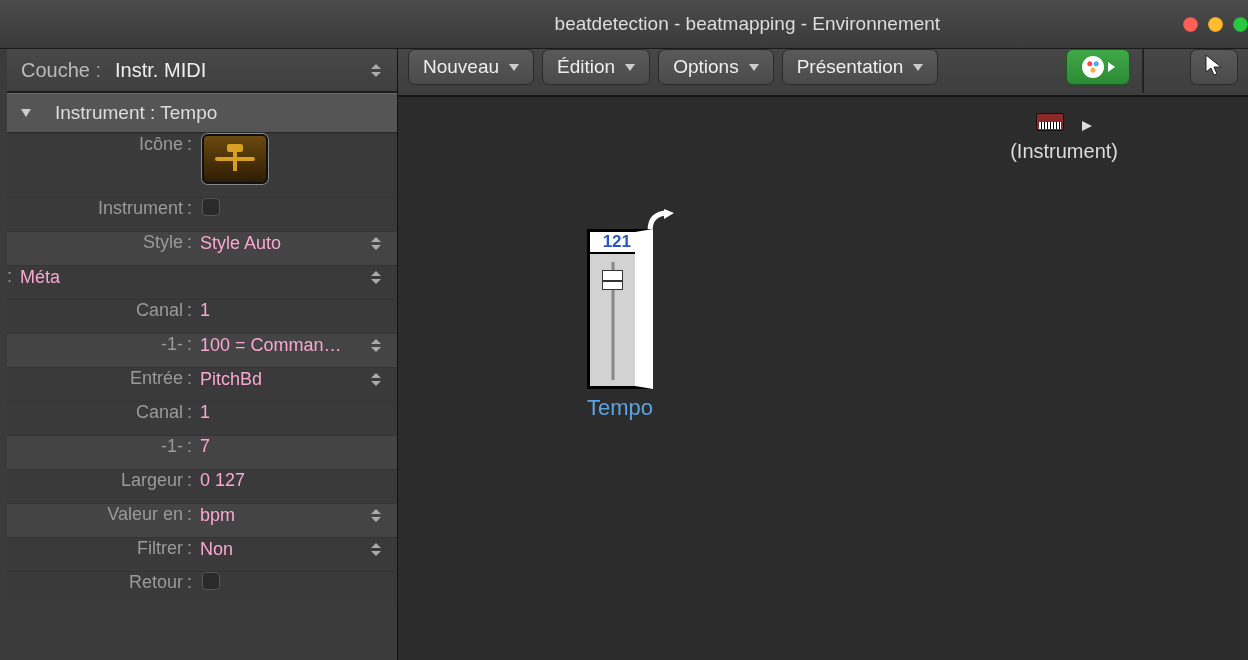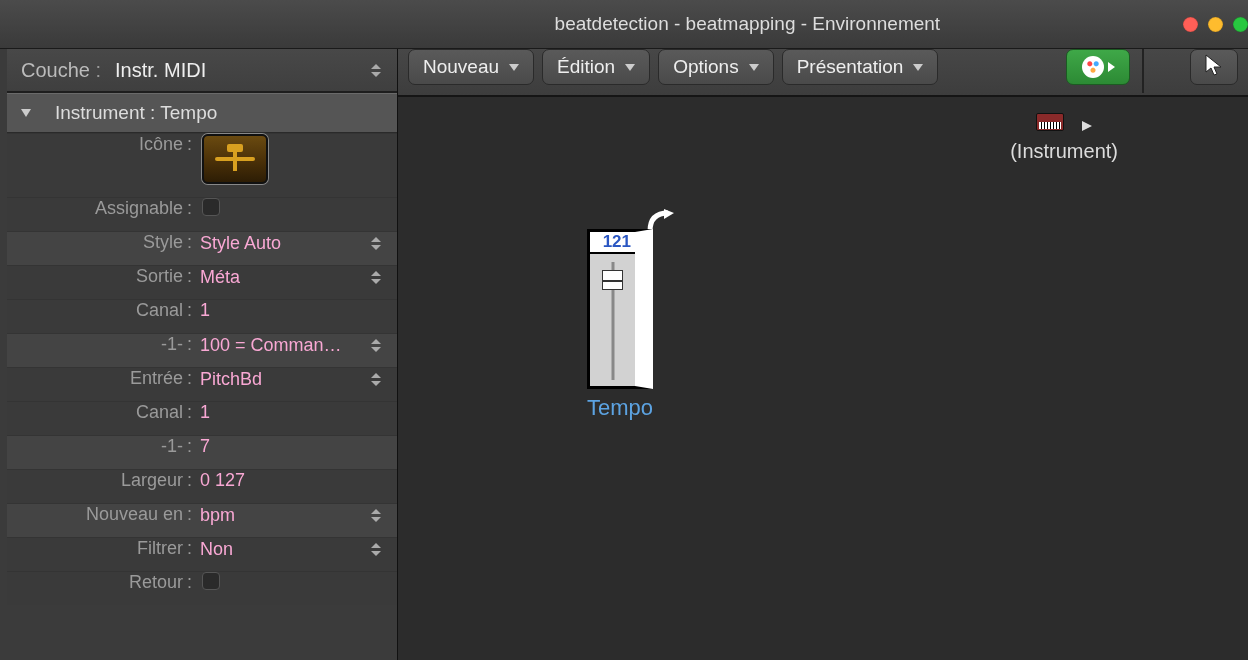--- a/index.html
+++ b/index.html
@@ -247,38 +247,37 @@
           <div class="fader-icon">
             <div class="bar"></div>
               <div class="stem"></div>
               <div class="head"></div>
           </div>
         </div>
       </div>
     </div>
 
     <div class="prop-row dark">
-      <div class="prop-label">Assignable</div>
+      <div class="prop-label">Instrument</div>
       <span class="colon">:</span>
       <div class="prop-val">
           <div class="checkbox"></div>
         </div>
     </div>
 
     <div class="prop-row light">
       <div class="prop-label">Style</div>
       <span class="colon">:</span>
       <div class="prop-val">
           <span>Style Auto</span>
         <span class="sel-arrows pop-arrows"></span>
         </div>
     </div>
 
     <div class="prop-row dark">
-      <div class="prop-label">Sortie</div>
       <span class="colon">:</span>
       <div class="prop-val">
           <span>Méta</span>
         <span class="sel-arrows pop-arrows"></span>
         </div>
     </div>
 
     <div class="prop-row dark">
       <div class="prop-label">Canal</div>
       <span class="colon">:</span>
@@ -323,21 +322,21 @@
 
     <div class="prop-row dark">
       <div class="prop-label">Largeur</div>
       <span class="colon">:</span>
       <div class="prop-val">
           <span>0    127</span>
         </div>
     </div>
 
     <div class="prop-row light">
-      <div class="prop-label">Nouveau en</div>
+      <div class="prop-label">Valeur en</div>
       <span class="colon">:</span>
       <div class="prop-val">
           <span>bpm</span>
         <span class="sel-arrows pop-arrows"></span>
         </div>
     </div>
 
     <div class="prop-row dark">
       <div class="prop-label">Filtrer</div>
       <span class="colon">:</span>

